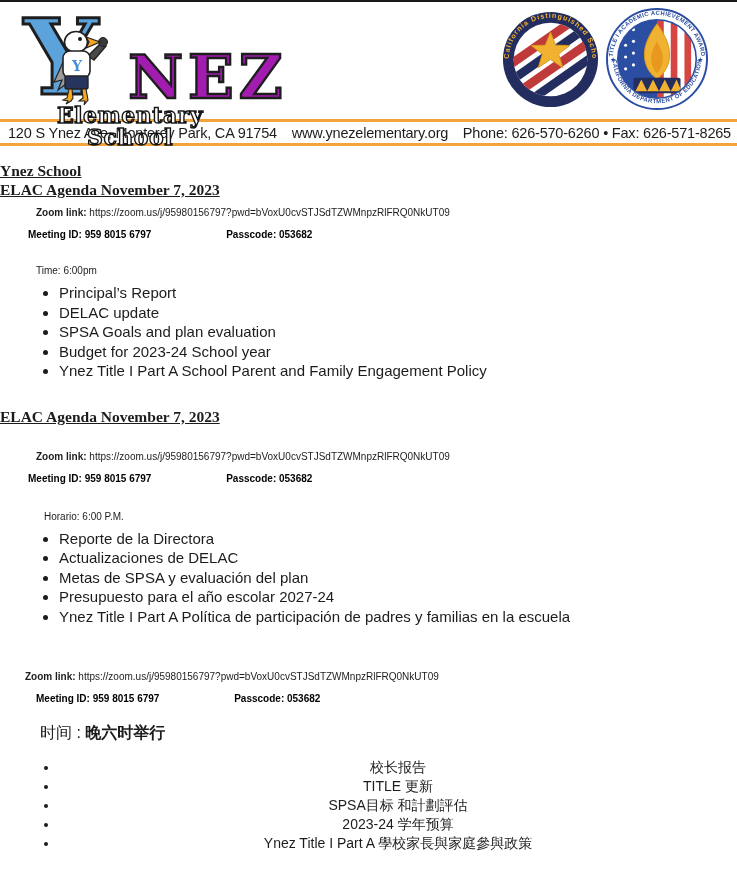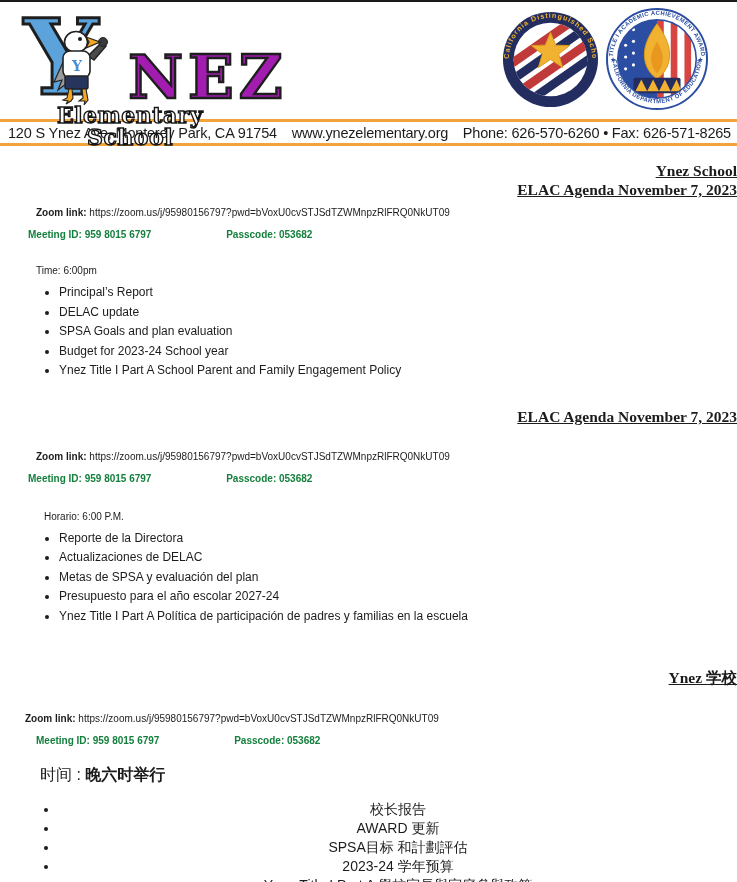--- a/index.html
+++ b/index.html
@@ -31,32 +31,32 @@
   .badge2{left:606px;top:6px;}
   
   .rule{height:3px;background:#f2a33c;}
   .contactbar{
     display:flex;align-items:center;justify-content:space-between;
     height:21px;padding:0 6px 0 8px;font-size:14.5px;letter-spacing:-.2px;
   }
   
   .doc{padding-top:15px;}
   .title{
-    text-align:right;font-family:"Liberation Serif",serif;font-weight:bold;
+    text-align:left;font-family:"Liberation Serif",serif;font-weight:bold;
     font-size:15.5px;line-height:19px;text-decoration:underline;margin:0;
   }
   .line{font-size:10px;line-height:18px;}
   .zoomline{margin:5px 0 0 36px;}
   .zoomline .lbl{font-weight:bold;}
-  .meetline{margin:4px 0 0 28px;font-weight:bold;color:#15803d;}
+  .meetline{margin:4px 0 0 28px;font-weight:bold;color:#000000;}
   .meetline .pass{margin-left:72px;}
   .timeline{margin:18px 0 0 36px;}
   .timeline .lbl{font-weight:normal;}
   ul.bullets{margin:3px 0 0 0;padding:0 0 0 59px;list-style:disc;}
-  ul.bullets li{font-size:12px;line-height:19.5px;}
+  ul.bullets li{font-size:15px;line-height:19.5px;}
   .sec-es{margin-top:26px;}
   .sec-es .zoomline{margin-top:22px;}
   .sec-es .timeline{margin:20px 0 0 44px;}
   .sec-zh{margin-top:42px;}
   .sec-zh .title{line-height:20px;}
   .sec-zh .zoomline{margin:22px 0 0 25px;}
   .sec-zh .meetline{margin-left:36px;}
   .sec-zh .timeline{margin:16px 0 0 40px;font-weight:bold;font-size:16px;}
   .sec-zh ul.bullets{margin-top:16px;}
   .sec-zh ul.bullets li{font-size:14px;line-height:19px;text-align:center;}
@@ -209,38 +209,37 @@
       <ul class="bullets">
         <li>Reporte de la Directora</li>
         <li>Actualizaciones de DELAC</li>
         <li>Metas de SPSA y evaluación del plan</li>
         <li>Presupuesto para el año escolar 2027-24</li>
         <li>Ynez Title I Part A Política de participación de padres y familias en la escuela</li>
       </ul>
     </section>
 
     <section class="sec-zh">
-      <h1 class="title">Ynez 学校</h1>
       <div class="line zoomline">
         <span class="lbl">Zoom link:</span>
         <span>https://zoom.us/j/95980156797?pwd=bVoxU0cvSTJSdTZWMnpzRlFRQ0NkUT09</span>
       </div>
       <div class="line meetline">
         <span>Meeting ID:</span>
         <span>959 8015 6797</span>
         <span class="pass">Passcode:</span>
         <span>053682</span>
       </div>
       <div class="line timeline">
         <span class="lbl">时间 :</span>
         <span>晚六时举行</span>
       </div>
       <ul class="bullets">
         <li>校长报告</li>
-        <li>AWARD 更新</li>
+        <li>TITLE 更新</li>
         <li>SPSA目标 和計劃評估</li>
         <li>2023-24 学年预算</li>
         <li>Ynez Title I Part A 學校家長與家庭參與政策</li>
       </ul>
     </section>
 
   </div>
 </div>
 
 </body></html>

